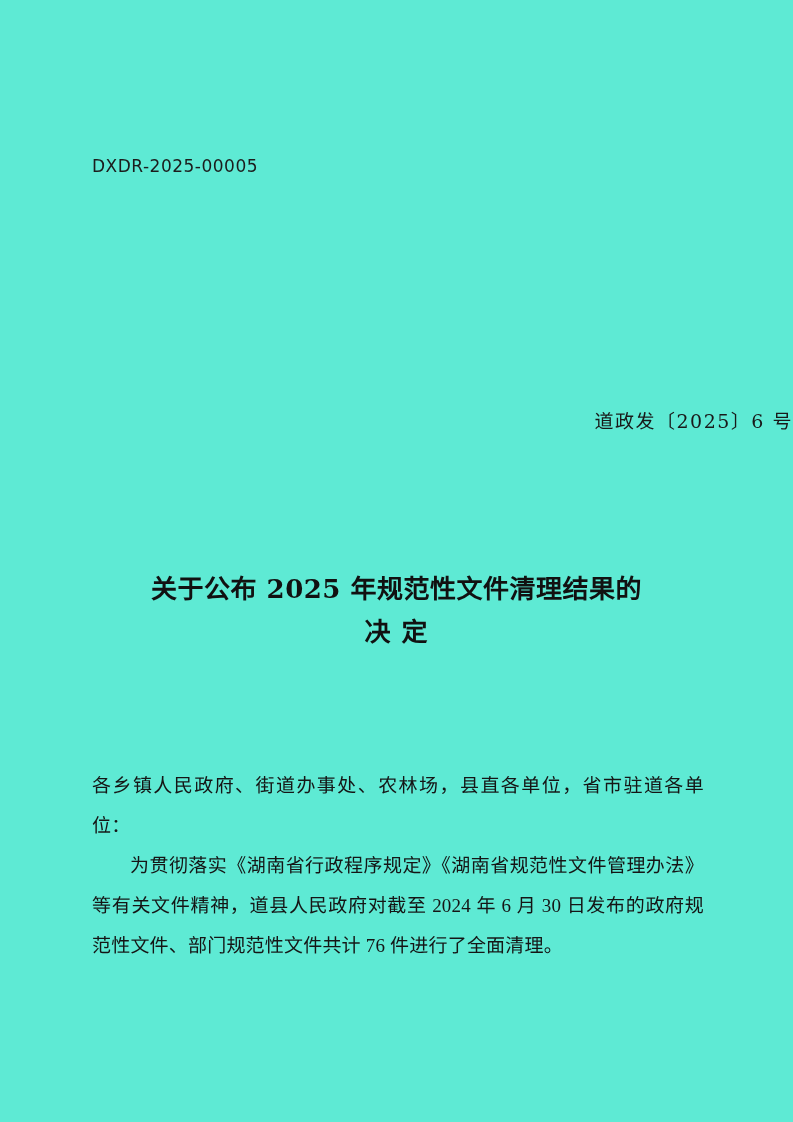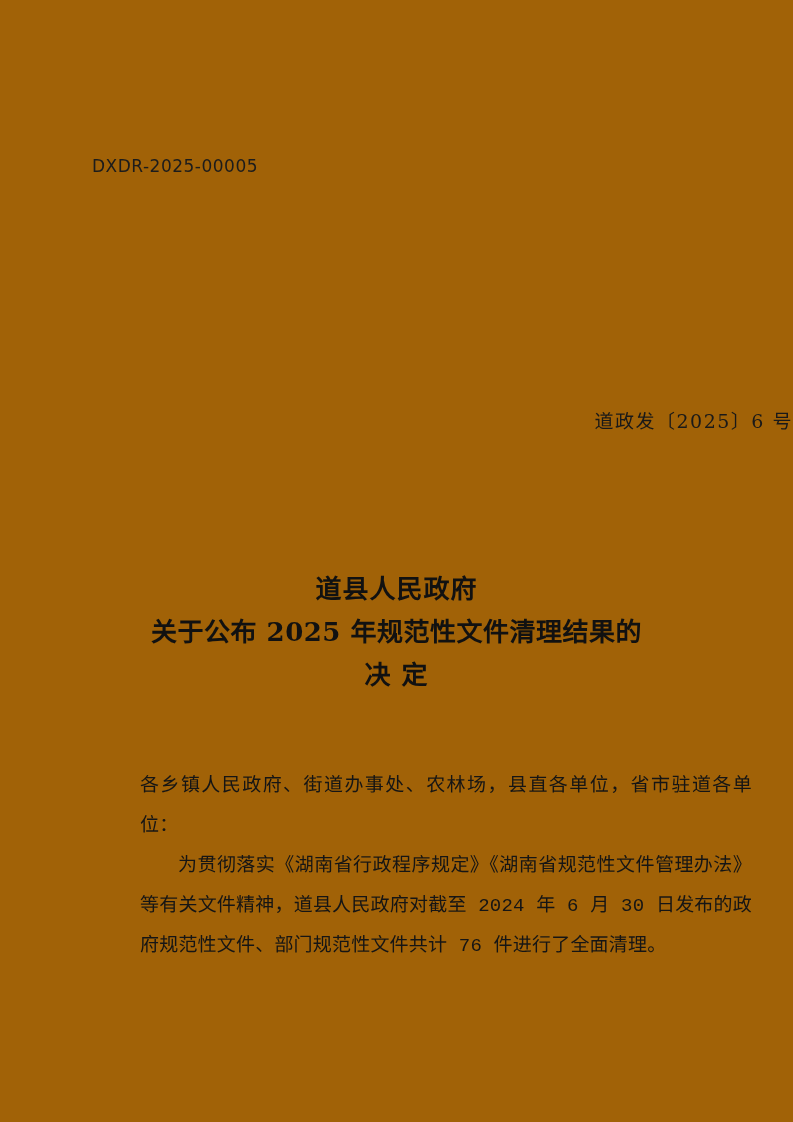--- a/index.html
+++ b/index.html
@@ -16,21 +16,21 @@
     color: #1a1a1a;
     overflow: hidden;
   }
 
   .page {
     position: absolute;
     left: 0;
     top: 0;
     width: 793px;
     height: 1122px;
-    background: #a16207;
+    background: #5eead4;
   }
 
   
   .doc-code {
     position: absolute;
     left: 92px;
     top: 156px;
     font-family: "DejaVu Sans", "Liberation Sans", sans-serif;
     font-size: 17px;
     letter-spacing: 0.5px;
@@ -71,47 +71,45 @@
   .title-line.wide {
     letter-spacing: 0.5px;
   }
 
   
   .body-text {
     position: absolute;
     left: 92px;
     top: 766px;
     width: 612px;
-    font-family: Liberation Mono, monospace;
+    font-family: Liberation Serif, serif;
     font-size: 19px;
     line-height: 40px;
     color: #151515;
     text-align: justify;
     text-justify: inter-ideograph;
-    margin-left: 48px;
   }
   .body-text p {
     margin: 0;
     letter-spacing: 0.2px;
   }
   .body-text p.indent {
     text-indent: 2em;
   }
 </style>
 </head>
 <body>
 
 <div class="page">
 
   <div class="doc-code">DXDR-2025-00005</div>
 
   <div class="issue-number">道政发〔2025〕6 号</div>
 
   <div class="title-block">
-    <div class="title-line">道县人民政府</div>
     <div class="title-line wide">关于公布 2025 年规范性文件清理结果的</div>
     <div class="title-line">决        定</div>
   </div>
 
   <div class="body-text">
     <p>各乡镇人民政府、街道办事处、农林场，县直各单位，省市驻道各单位：</p>
     <p class="indent">为贯彻落实《湖南省行政程序规定》《湖南省规范性文件管理办法》等有关文件精神，道县人民政府对截至 2024 年 6 月 30 日发布的政府规范性文件、部门规范性文件共计 76 件进行了全面清理。</p>
   </div>
 
 </div>

